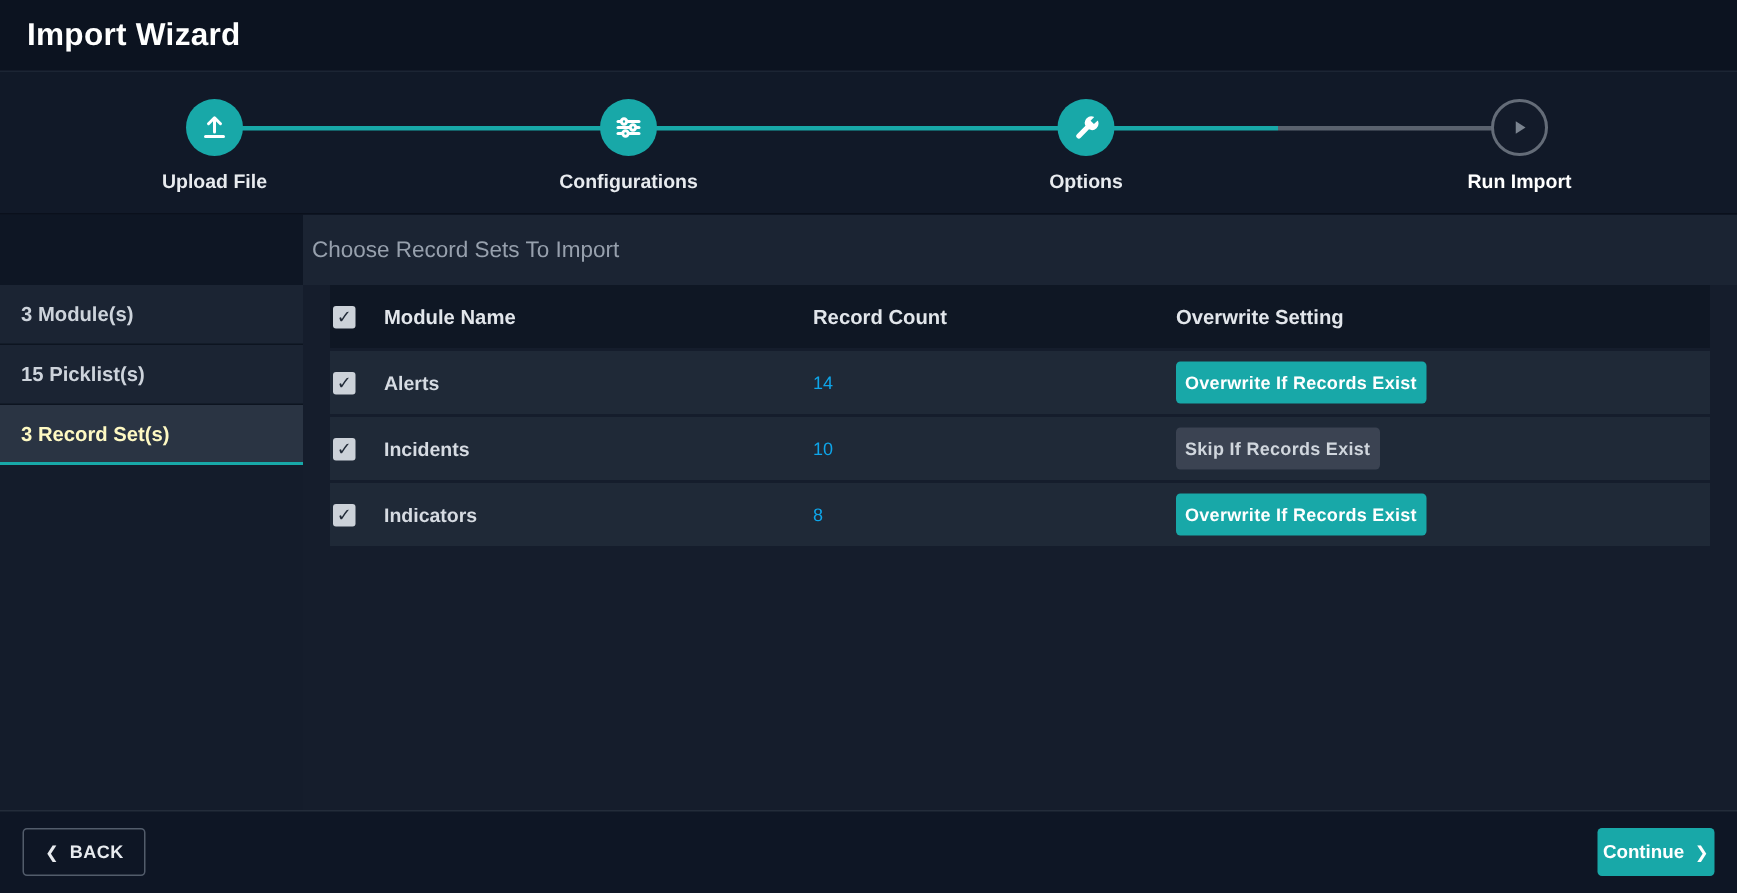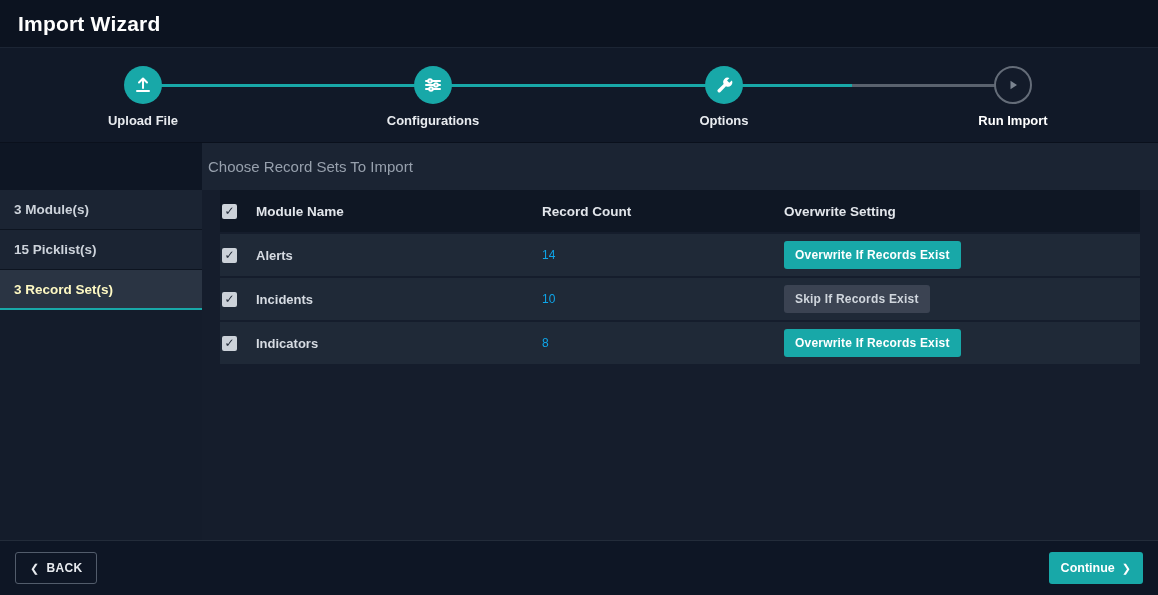--- a/index.html
+++ b/index.html
@@ -23,21 +23,21 @@
     position: relative; height: 95px; background: #111928; flex: 0 0 auto;
     border-bottom: 1px solid #0a101c;
   }
   .step-line {
     position: absolute; top: 36px; left: 150px; right: 152px; height: 3px; border-radius: 2px;
     background: linear-gradient(to right, #18a8a8 0%, #18a8a8 82%, #5a626e 82%, #5a626e 100%);
     z-index: 0;
   }
   .step { position: absolute; top: 18px; transform: translateX(-50%); z-index: 1;
           display: flex; flex-direction: column; align-items: center; width: 160px; }
-  .step-1 { left: 143px; } .step-2 { left: 433px; } .step-3 { left: 724px; } .step-4 { left: 1013px; }
+  .step-1 { left: 143px; } .step-2 { left: 419px; } .step-3 { left: 724px; } .step-4 { left: 1013px; }
   .step-circle {
     width: 38px; height: 38px; border-radius: 50%; background: #18a8a8;
     display: flex; align-items: center; justify-content: center; color: #ffffff;
   }
   .step.pending .step-circle { background: #131b2a; border: 2px solid #646c78; color: #7b8490; }
   .step-label { margin-top: 9px; font-size: 13px; font-weight: 700; color: #e8ebef; white-space: nowrap; }
   .step.pending .step-label { color: #ffffff; }
   .step-circle svg { display: block; }
 
   
@@ -69,39 +69,39 @@
   .cell-module { color: #d6dbe2; font-weight: 600; }
   .cell-count  { color: #0ea5e9; font-weight: 400; font-size: 12px; }
   .cb {
     width: 15px; height: 15px; border-radius: 2px; background: #ccd2d9;
     display: inline-flex; align-items: center; justify-content: center;
     margin-left: 2px; cursor: pointer;
   }
   .cb.checked::after { content: "✓"; color: #222b38; font-size: 12px; font-weight: 700; line-height: 1; }
   .setting-btn {
     display: inline-block; border: none; border-radius: 3px; cursor: pointer;
-    font-family: inherit; font-size: 12px; font-weight: 700; padding: 7px 11px; letter-spacing: .2px;
+    font-family: inherit; font-size: 12px; font-weight: 700; padding: 7px 6px; letter-spacing: .2px;
   }
   .setting-btn.teal { background: #18a8a8; color: #ffffff; }
   .setting-btn.gray { background: #3b4352; color: #d0d6dd; }
 
   
   .footer {
     height: 55px; flex: 0 0 auto; background: #0e1625; border-top: 1px solid #232c3a;
     display: flex; align-items: center; justify-content: space-between; padding: 0 15px;
   }
   .back-btn {
     background: transparent; border: 1px solid #525c6b; border-radius: 3px; cursor: pointer;
     color: #e8ebef; font-family: inherit; font-size: 12px; font-weight: 700; padding: 8px 14px;
     display: inline-flex; align-items: center; gap: 7px; letter-spacing: .3px;
   }
   .back-btn .chev, .continue-btn .chev { font-size: 11px; font-weight: 700; }
   .continue-btn {
     background: #18a8a8; border: none; border-radius: 3px; cursor: pointer;
-    color: #ffffff; font-family: inherit; font-size: 12.5px; font-weight: 700; padding: 9px 12px;
+    color: #ffffff; font-family: inherit; font-size: 12.5px; font-weight: 700; padding: 9px 4px;
     display: inline-flex; align-items: center; gap: 7px;
   }
 </style>
 </head>
 <body>
 
 <div class="app">
 
   <header class="topbar">
     <h1>Import Wizard</h1>

